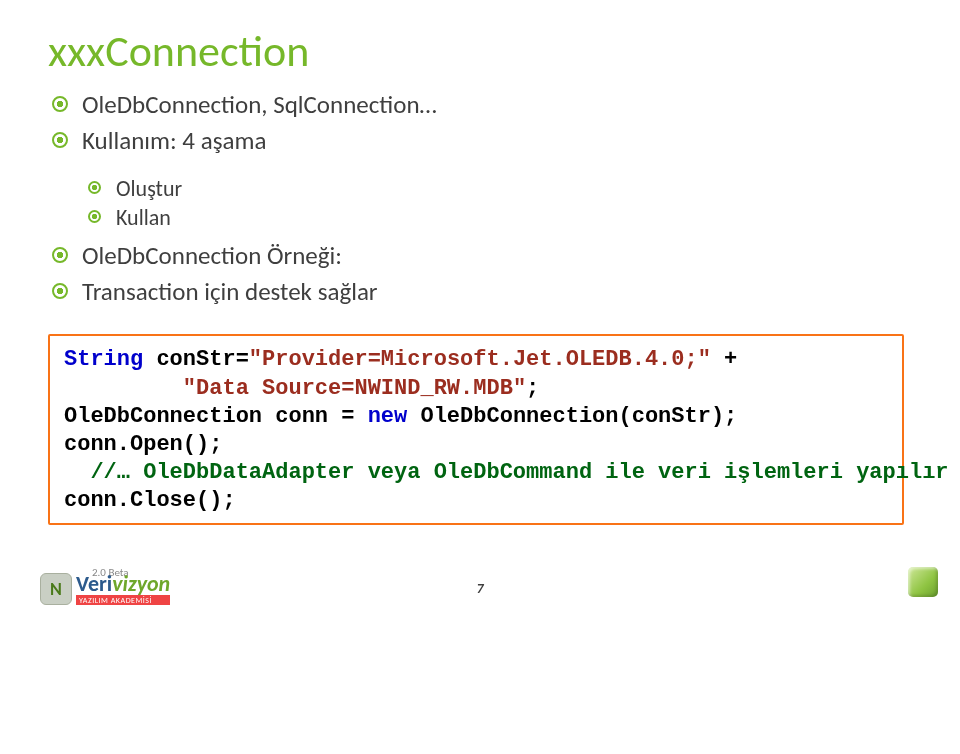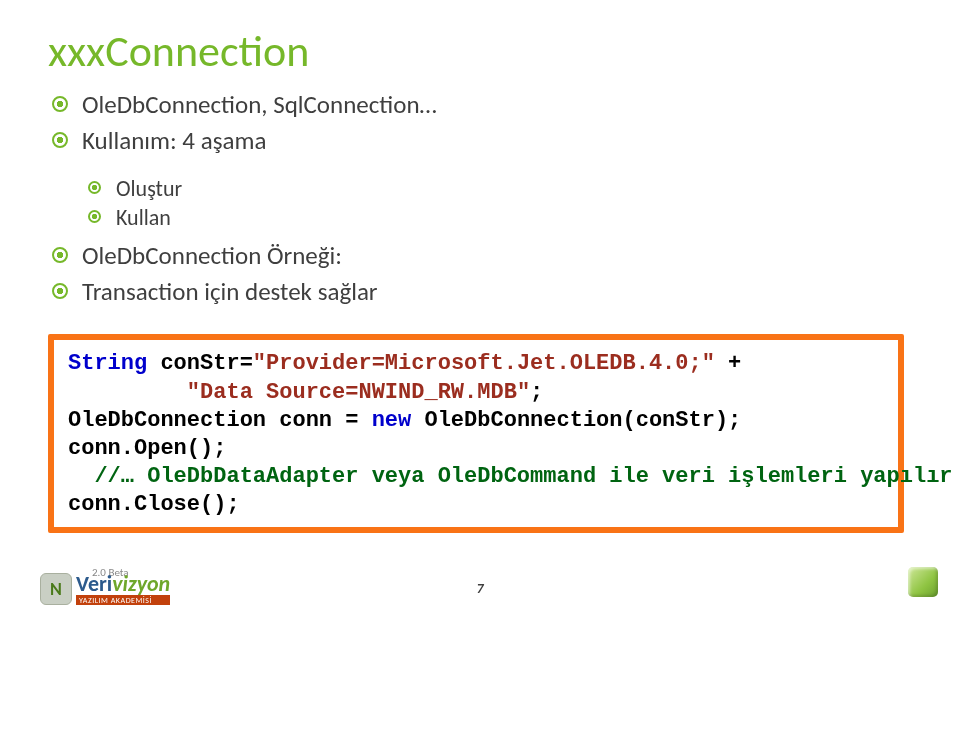--- a/index.html
+++ b/index.html
@@ -71,21 +71,21 @@
   top: 7px;
   width: 13px;
   height: 13px;
   border-radius: 50%;
   border: 2px solid #76b82a;
   box-sizing: border-box;
   background: radial-gradient(circle at center, #76b82a 0 2.5px, transparent 3px);
 }
 .code-box {
   margin: 26px 12px 0 4px;
-  border: 6px solid #f97316;
+  border: 2px solid #f97316;
   border-radius: 2px;
   padding: 10px 14px 8px 14px;
   font-family: Consolas, "Courier New", monospace;
   font-size: 22px;
   font-weight: 700;
   line-height: 1.28;
   color: #000;
   white-space: pre;
 }
 .kw-blue { color: #0000cc; }
@@ -145,21 +145,21 @@
   line-height: 1;
 }
 .logo .brand-name {
   font-size: 22px;
   font-weight: 700;
 }
 .logo .brand-name .v1 { color: #2c5a8c; }
 .logo .brand-name .v2 { color: #6fa72b; font-style: italic; }
 .logo .brand-sub {
   font-size: 8px;
-  background: #c2410c;
+  background: #ef4444;
   color: #fff;
   padding: 1px 3px;
   letter-spacing: 0.5px;
 }
 .mini-square {
   position: absolute;
   right: 22px;
   bottom: 8px;
   width: 30px;
   height: 30px;

